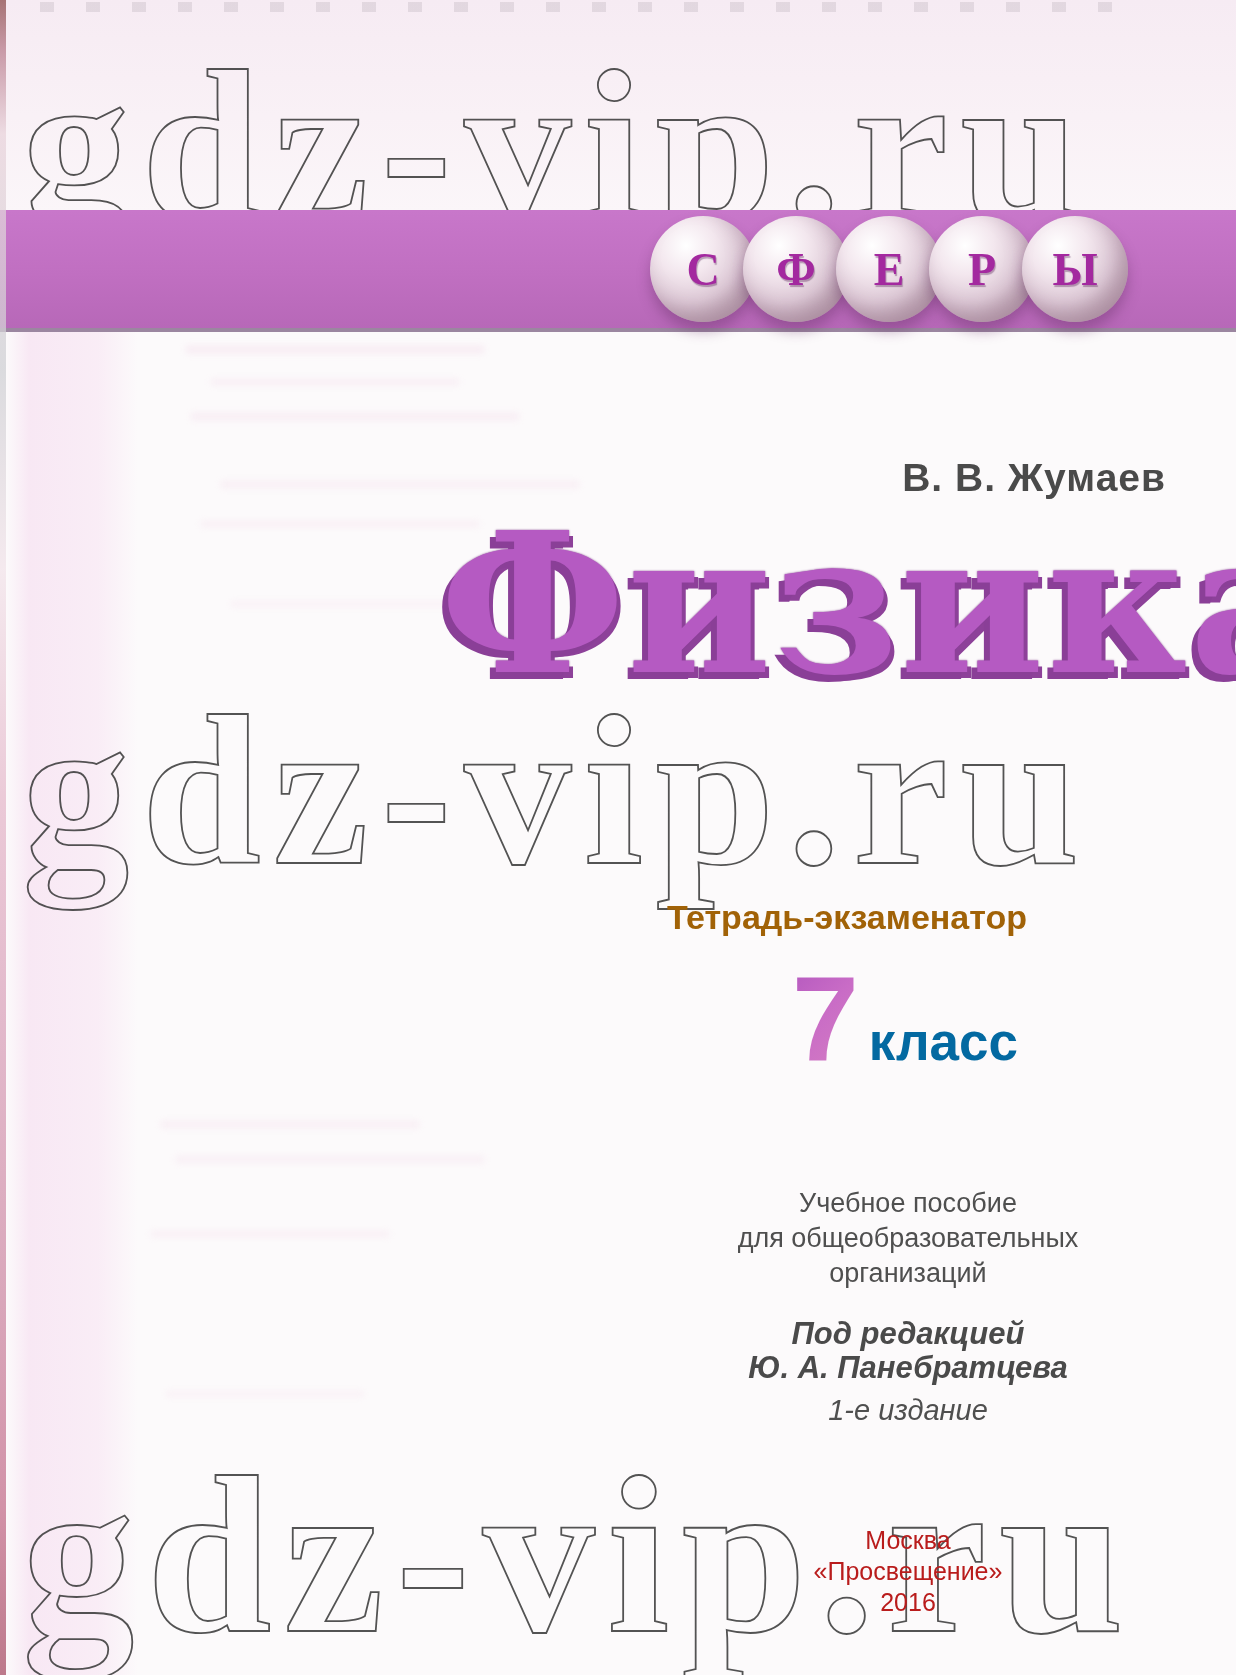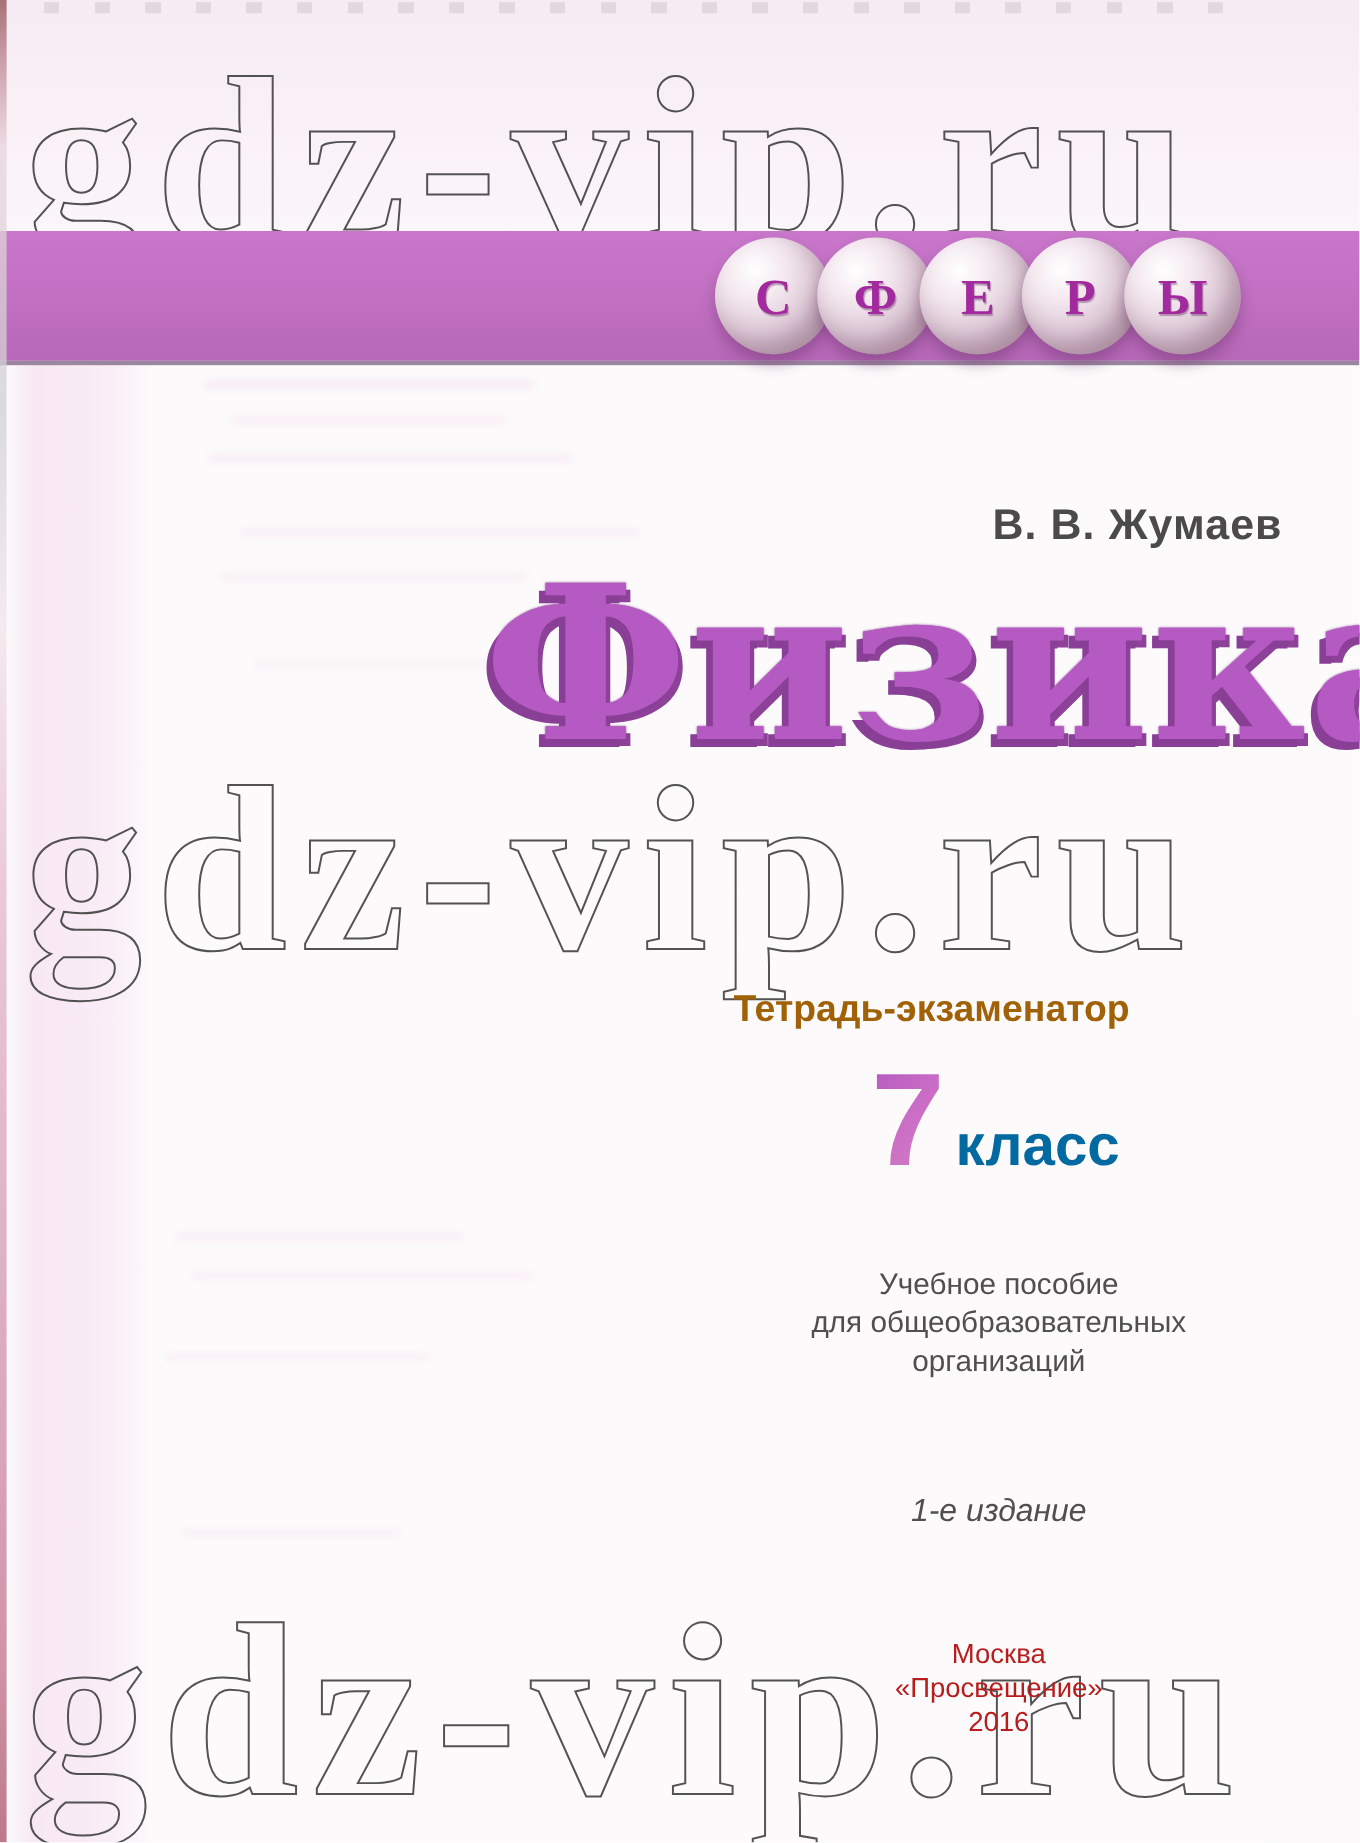--- a/index.html
+++ b/index.html
@@ -83,21 +83,21 @@
   .grade{
     position:absolute;right:218px;top:958px;
     display:flex;align-items:baseline;white-space:nowrap;
   }
   .grade .num{
     font-size:120px;font-weight:bold;line-height:120px;
     background:linear-gradient(135deg,#b257be 0%,#c96cc6 45%,#d67fc2 100%);
     -webkit-background-clip:text;background-clip:text;color:transparent;
   }
   .grade .word{font-size:53px;font-weight:bold;color:#0369a1;margin-left:10px;}
-  .centered{position:absolute;left:608px;width:600px;text-align:center;color:#4f4f4f;}
+  .centered{position:absolute;left:608px;width:600px;text-align:center;color:#4f4f4f;margin-top:36px;}
   .edition-block{top:1150px;font-size:27px;line-height:35px;}
   .editor-block{top:1281px;font-size:31px;line-height:34px;font-weight:bold;font-style:italic;color:#4a4a4a;}
   .edition-line{top:1358px;font-size:29px;font-style:italic;color:#4f4f4f;}
   .imprint{top:1489px;font-size:25px;line-height:31px;color:#b91c1c;}
 </style>
 </head>
 <body>
 
 <div id="page">
 
@@ -150,20 +150,24 @@
     <span class="num">7</span>
     <span class="word">класс</span>
   </div>
 
   <div class="centered edition-block">
     <div>Учебное пособие</div>
     <div>для общеобразовательных</div>
     <div>организаций</div>
   </div>
 
+  <div class="centered editor-block">
+    <div>Под редакцией</div>
+    <div>Ю. А. Панебратцева</div>
+  </div>
 
   <div class="centered edition-line">1-е издание</div>
 
   <div class="centered imprint">
     <div>Москва</div>
     <div>«Просвещение»</div>
     <div>2016</div>
   </div>
 
   <div class="left-edge"></div>

